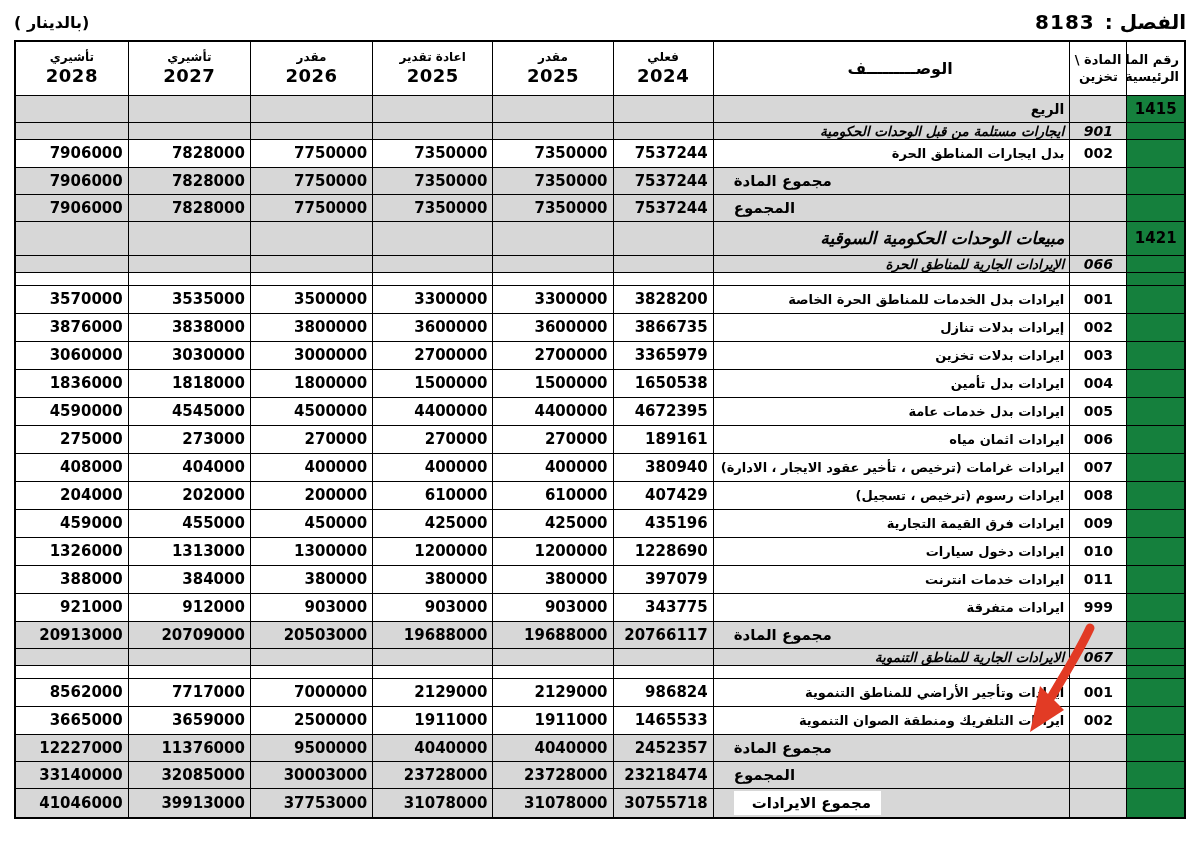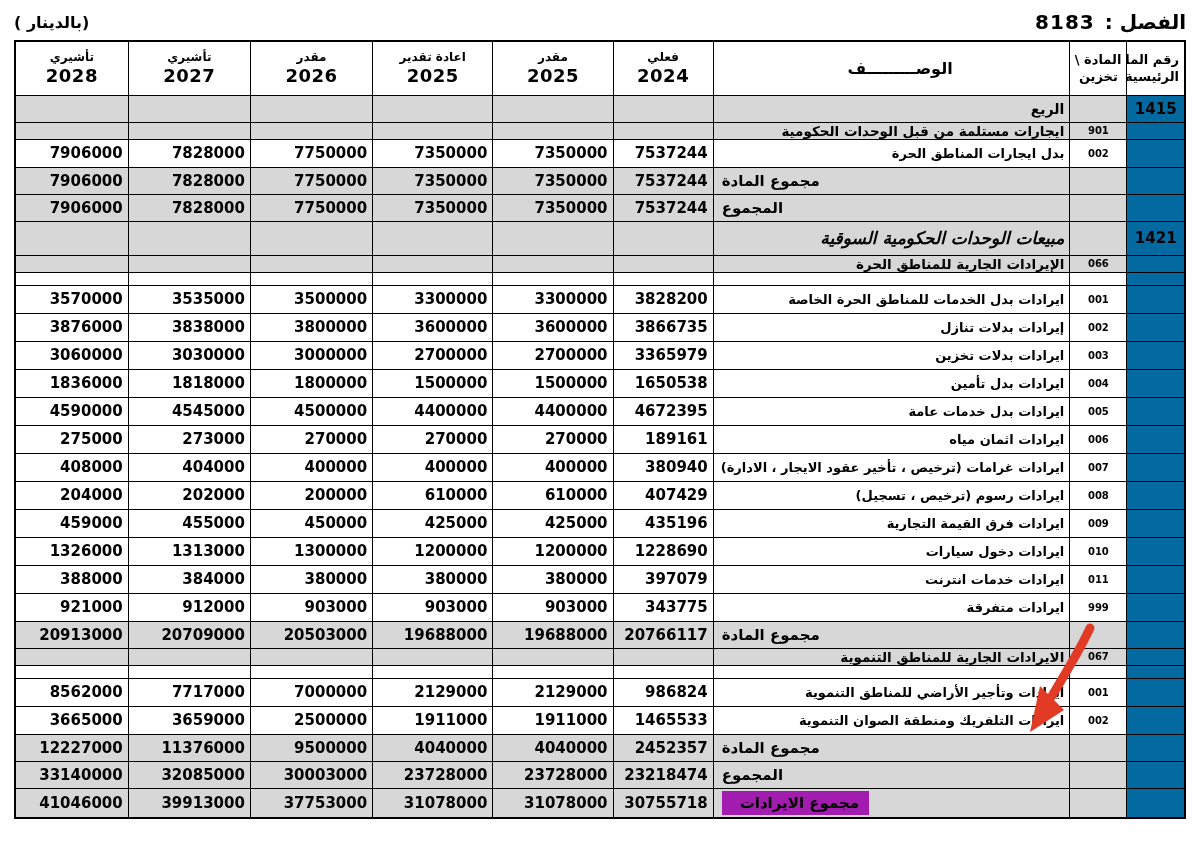--- a/index.html
+++ b/index.html
@@ -46,41 +46,41 @@
     vertical-align: middle;
   }
   thead th { height: 54px; text-align: center; padding: 2px; background: #fff; }
   thead .two-line div { font-size: 13px; line-height: 1.35; }
   thead .lbl  { font-size: 12px; line-height: 1.2; }
   thead .year { font-size: 18px; line-height: 1.2; letter-spacing: 0.5px; }
   th.col-desc-h { font-size: 16px; padding-left: 22px; }
 
   tbody td { font-size: 15px; height: 28px; }
   td.col-main { text-align: center; font-size: 15px; background: #fff; }
-  td.col-item { text-align: center; font-size: 10px; }
+  td.col-item { text-align: center; font-size: 14px; }
   td.col-desc { text-align: right; font-size: 13px; }
   td.col-num  { text-align: right; direction: ltr; font-size: 15px; padding-right: 5px; }
 
   tr.row-section td, tr.row-subheader td, tr.row-total td, tr.row-grand td { background: #d7d7d7; }
-  tbody tr td.col-main { background: #0369a1; }
+  tbody tr td.col-main { background: #15803d; }
 
   tr.row-section td.col-desc { font-size: 14px; }
   tr.row-section.tall td { height: 34px; }
   tr.row-section.tall td.col-desc { font-size: 17px; font-style: italic; }
-  tr.row-subheader td { height: 14px; }
+  tr.row-subheader td { height: 14px; font-style: italic; }
   tr.row-subheader td.col-desc { font-size: 13.5px; }
   tr.row-section td { height: 27px; }
   tr.row-total td { height: 27px; }
   tr.row-total td.col-desc, tr.row-grand td.col-desc {
-    text-align: left; font-size: 15px; padding-left: 8px;
+    text-align: left; font-size: 15px; padding-left: 20px;
   }
   tr.row-grand td { height: 30px; }
   tr.row-spacer td { height: 13px; }
 
-  .hl { background: #a21caf; padding: 3px 10px 3px 18px; }
+  .hl { background: #ffffff; padding: 3px 10px 3px 18px; }
 
   
   .arrow {
     position: absolute;
     left: 1024px;
     top: 622px;
     width: 80px;
     height: 118px;
     pointer-events: none;
   }

